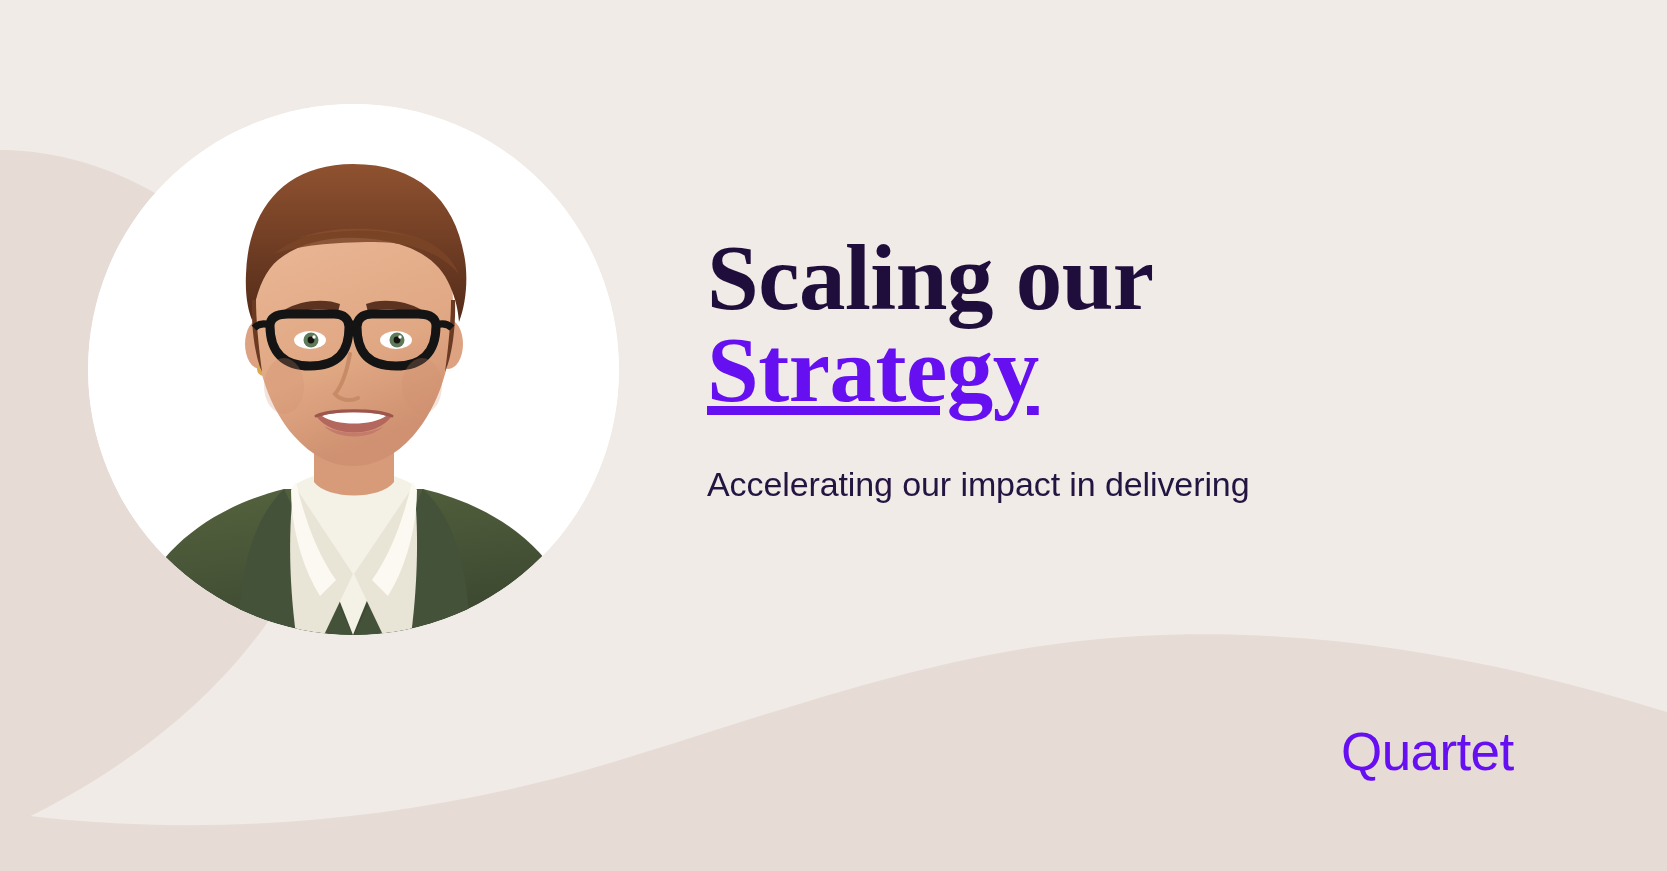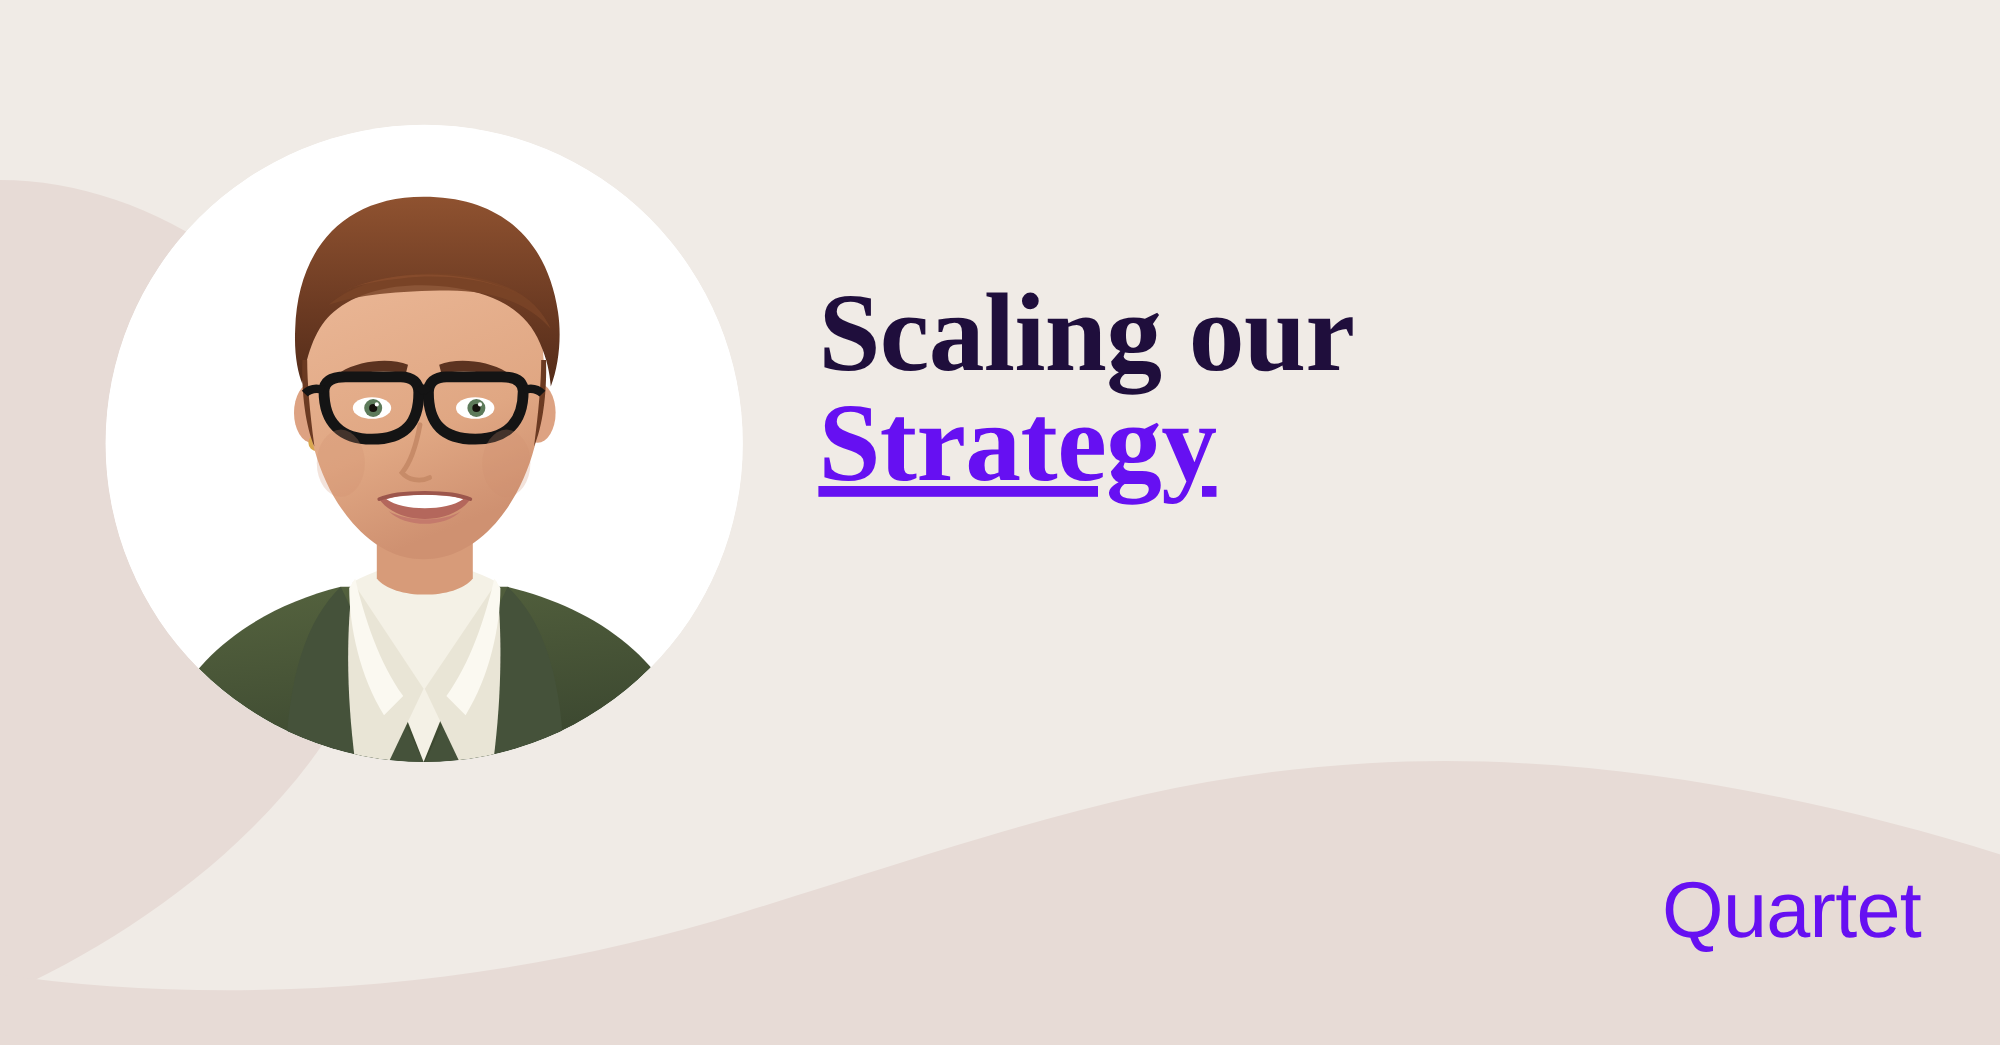--- a/index.html
+++ b/index.html
@@ -33,21 +33,21 @@
     width:531px; height:531px;
     border-radius:50%;
     background:#ffffff;
     overflow:hidden;
   }
   .photo-circle svg { display:block; width:531px; height:531px; }
 
   
   .copy {
     position:absolute;
-    left:682px; top:232px;
+    left:707px; top:232px;
     width:700px;
   }
   .headline {
     font-family:"Liberation Serif", serif;
     font-weight:700;
     font-size:93px;
     line-height:0.99;
     letter-spacing:-0.5px;
   }
   .headline .l1 { display:block; color:#1f0e3c; }
@@ -63,25 +63,24 @@
     letter-spacing:-0.1px;
   }
   .subhead span { display:block; }
 
   
   .logo {
     position:absolute;
     left:1341px; top:725px;
     font-family:"Liberation Sans", sans-serif;
     font-weight:400;
-    font-size:66px;
+    font-size:53px;
     line-height:1;
     color:#6610f2;
     letter-spacing:-0.6px;
-    margin-left:44px;
   }
 </style>
 </head>
 <body>
 
 <div id="stage">
 
   <svg class="bg-layer" viewBox="0 0 1667 871" preserveAspectRatio="none" aria-hidden="true">
     <rect x="0" y="0" width="1667" height="871" fill="#f0ebe6"></rect>
 
@@ -190,18 +189,19 @@
       </g>
     </svg>
   </div>
 
   <div class="copy">
     <h1 class="headline">
       <span class="l1">Scaling our</span>
       <span class="l2">Strategy</span>
     </h1>
     <p class="subhead">
+      <span>Accelerating our impact in delivering</span>
     </p>
   </div>
 
   <div class="logo">Quartet</div>
 
 </div>
 
 </body></html>

